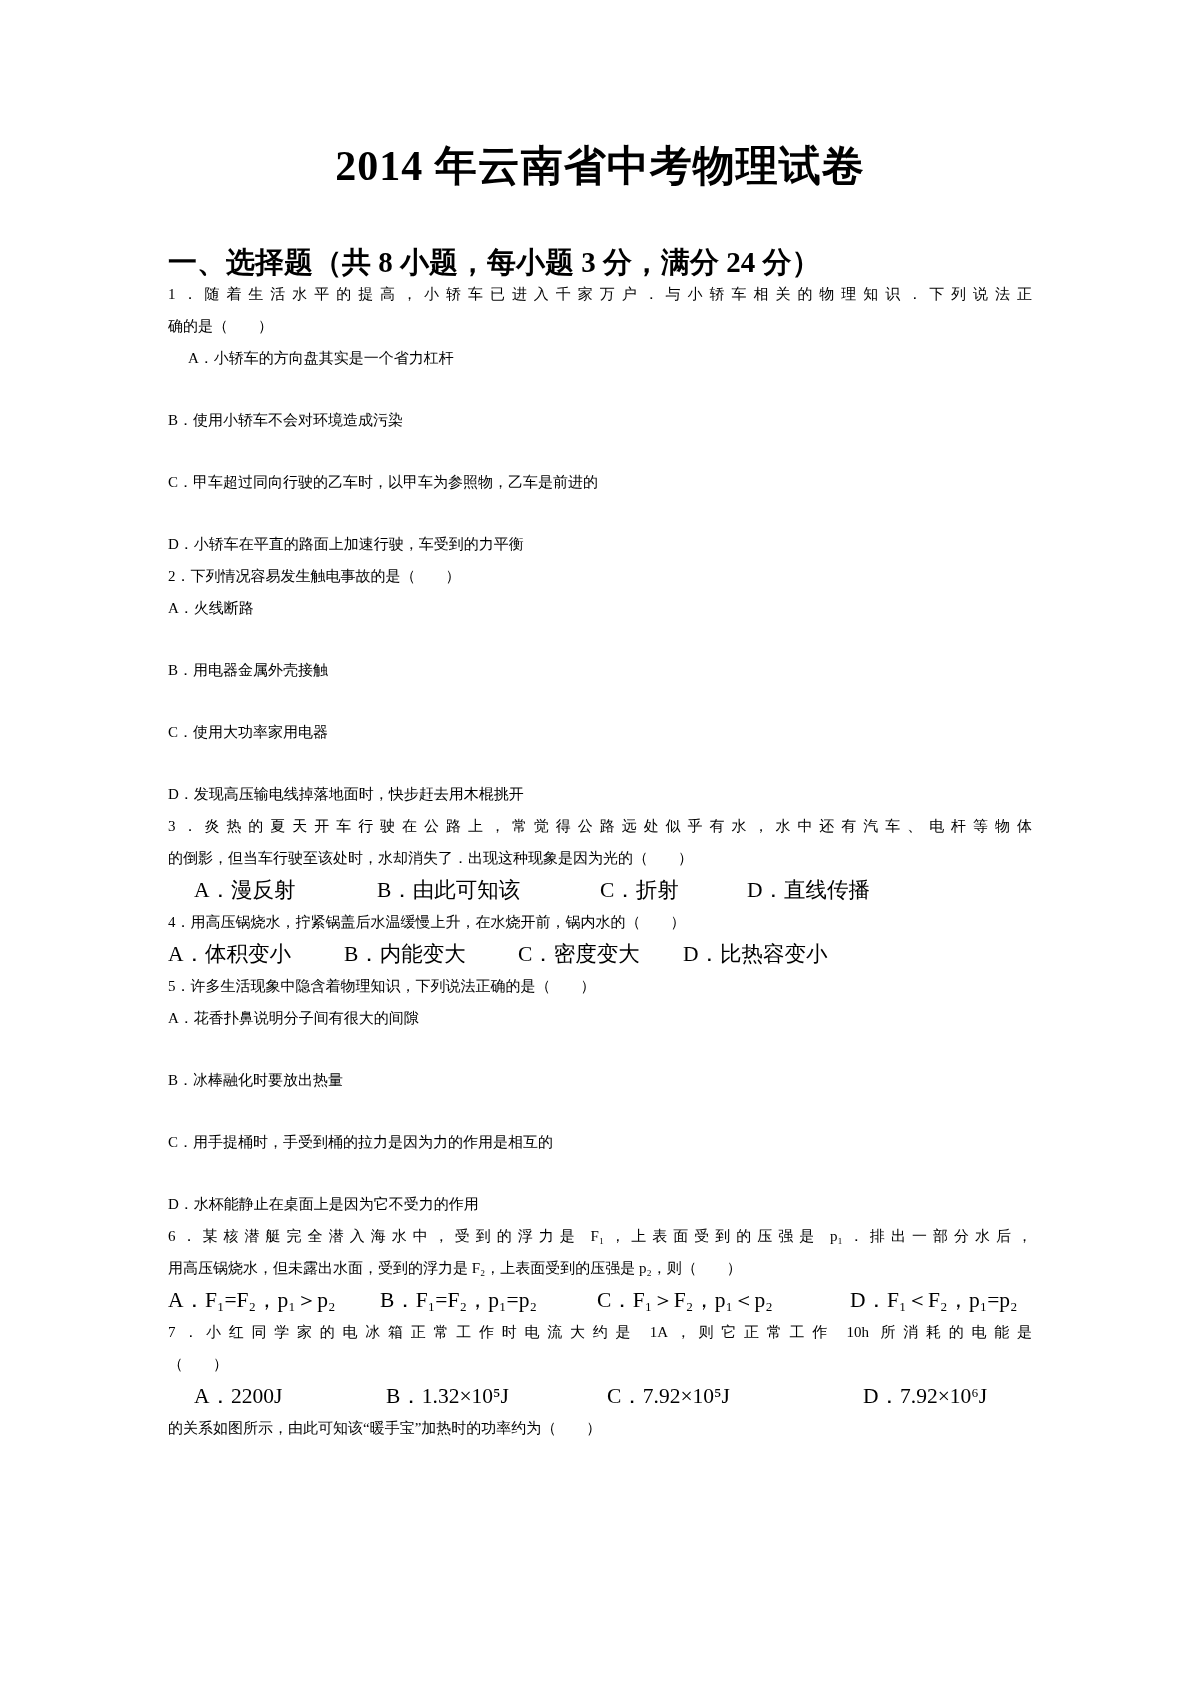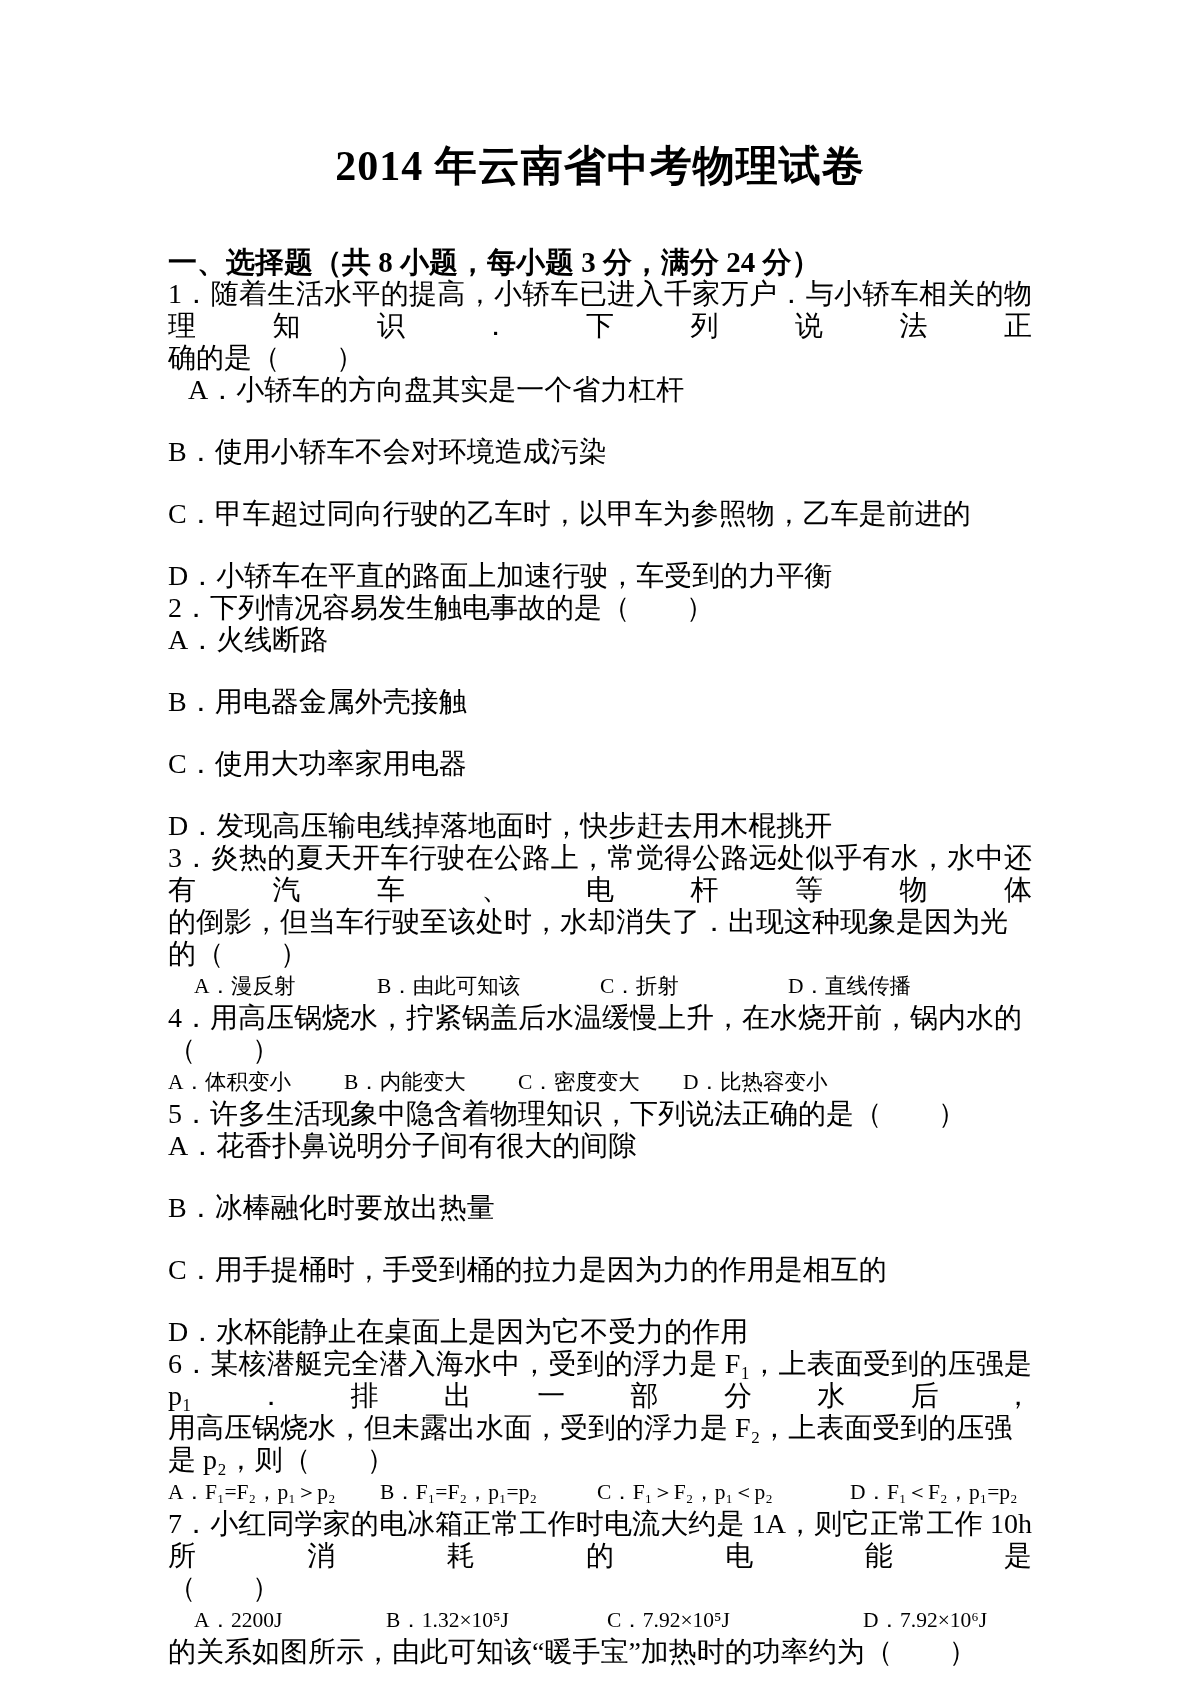--- a/index.html
+++ b/index.html
@@ -30,21 +30,21 @@
     letter-spacing: 1px;
     margin: 0 0 52px 0;
     white-space: nowrap;
   }
   .sec-heading {
     font-size: 29px;
     line-height: 32px;
     font-weight: 700;
   }
   .line {
-    font-size: 28px;
+    font-size: 15px;
     line-height: 32px;
     white-space: normal;
   }
   
   .j {
     text-align: justify;
     text-align-last: justify;
   }
   .ind { padding-left: 20px; }
   
@@ -94,21 +94,21 @@
       </div>
     </div>
 
     <div>
       <div class="line j">3．炎热的夏天开车行驶在公路上，常觉得公路远处似乎有水，水中还有汽车、电杆等物体</div>
       <div class="line">的倒影，但当车行驶至该处时，水却消失了．出现这种现象是因为光的（　　）</div>
       <div class="row">
         <span class="o" style="left:26px">A．漫反射</span>
         <span class="o" style="left:209px">B．由此可知该</span>
         <span class="o" style="left:432px">C．折射</span>
-        <span class="o" style="left:620px">D．直线传播</span>
+        <span class="o" style="left:579px">D．直线传播</span>
       </div>
     </div>
 
     <div>
       <div class="line">4．用高压锅烧水，拧紧锅盖后水温缓慢上升，在水烧开前，锅内水的（　　）</div>
       <div class="row">
         <span class="o" style="left:0px">A．体积变小</span>
         <span class="o" style="left:176px">B．内能变大</span>
         <span class="o" style="left:350px">C．密度变大</span>
         <span class="o" style="left:515px">D．比热容变小</span>

